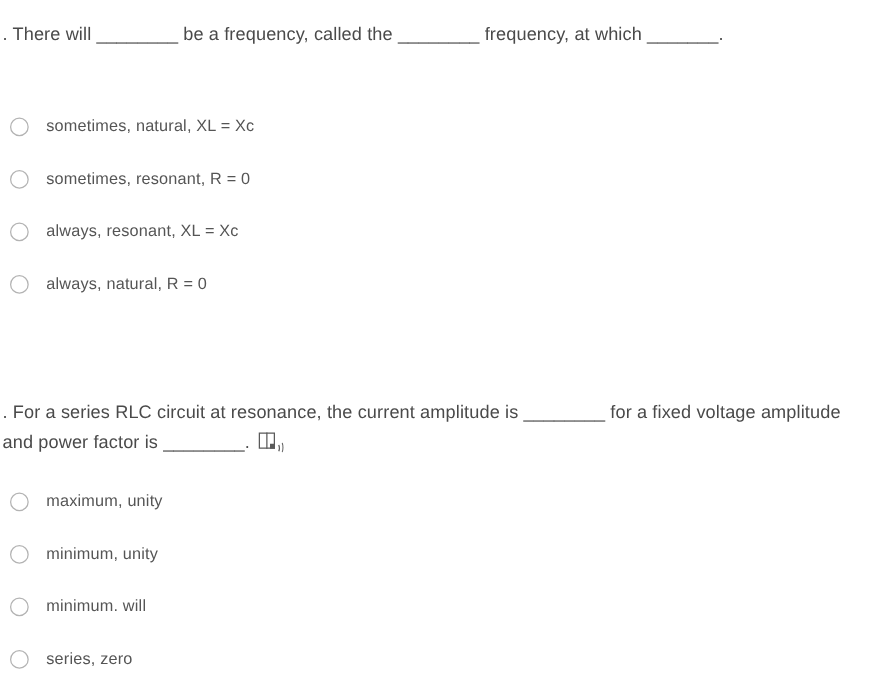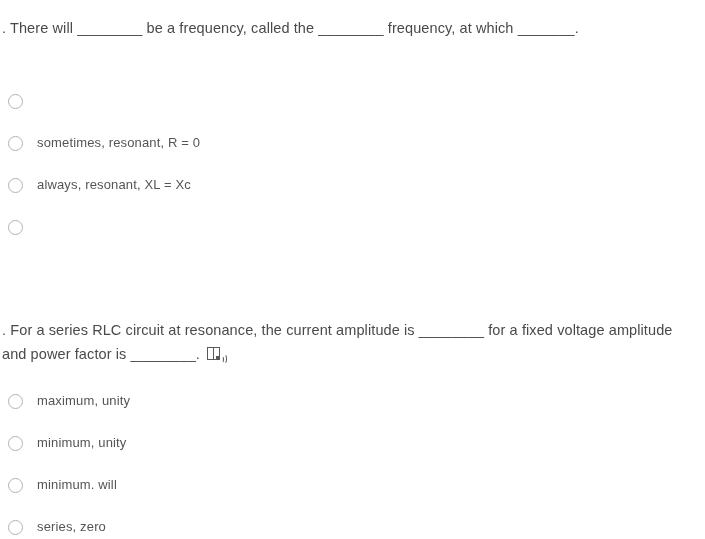--- a/index.html
+++ b/index.html
@@ -148,31 +148,33 @@
 
 <div class="quiz-page">
 
   <div class="question-block q1">
     <div class="question-text">. There will ________ be a frequency, called the ________ frequency, at which _______.</div>
   </div>
 
   <div class="options o1">
     <div class="option-row">
       <span class="radio"></span>
+      <span class="option-label">sometimes, natural, XL = Xc</span>
     </div>
     <div class="option-row">
       <span class="radio"></span>
       <span class="option-label">sometimes, resonant, R = 0</span>
     </div>
     <div class="option-row">
       <span class="radio"></span>
       <span class="option-label">always, resonant, XL = Xc</span>
     </div>
     <div class="option-row">
       <span class="radio"></span>
+      <span class="option-label">always, natural, R = 0</span>
     </div>
   </div>
 
   <div class="question-block q2">
     <div class="question-text"><span>. For a series RLC circuit at resonance, the current amplitude is ________ for a fixed voltage amplitude and power factor is ________.</span><span class="readaloud-wrap"><span class="readaloud-icon"><span class="page"></span><span class="spk"><span class="body"></span><span class="wave1"></span><span class="wave2"></span></span></span></span></div>
   </div>
 
   <div class="options o2">
     <div class="option-row">
       <span class="radio"></span>

